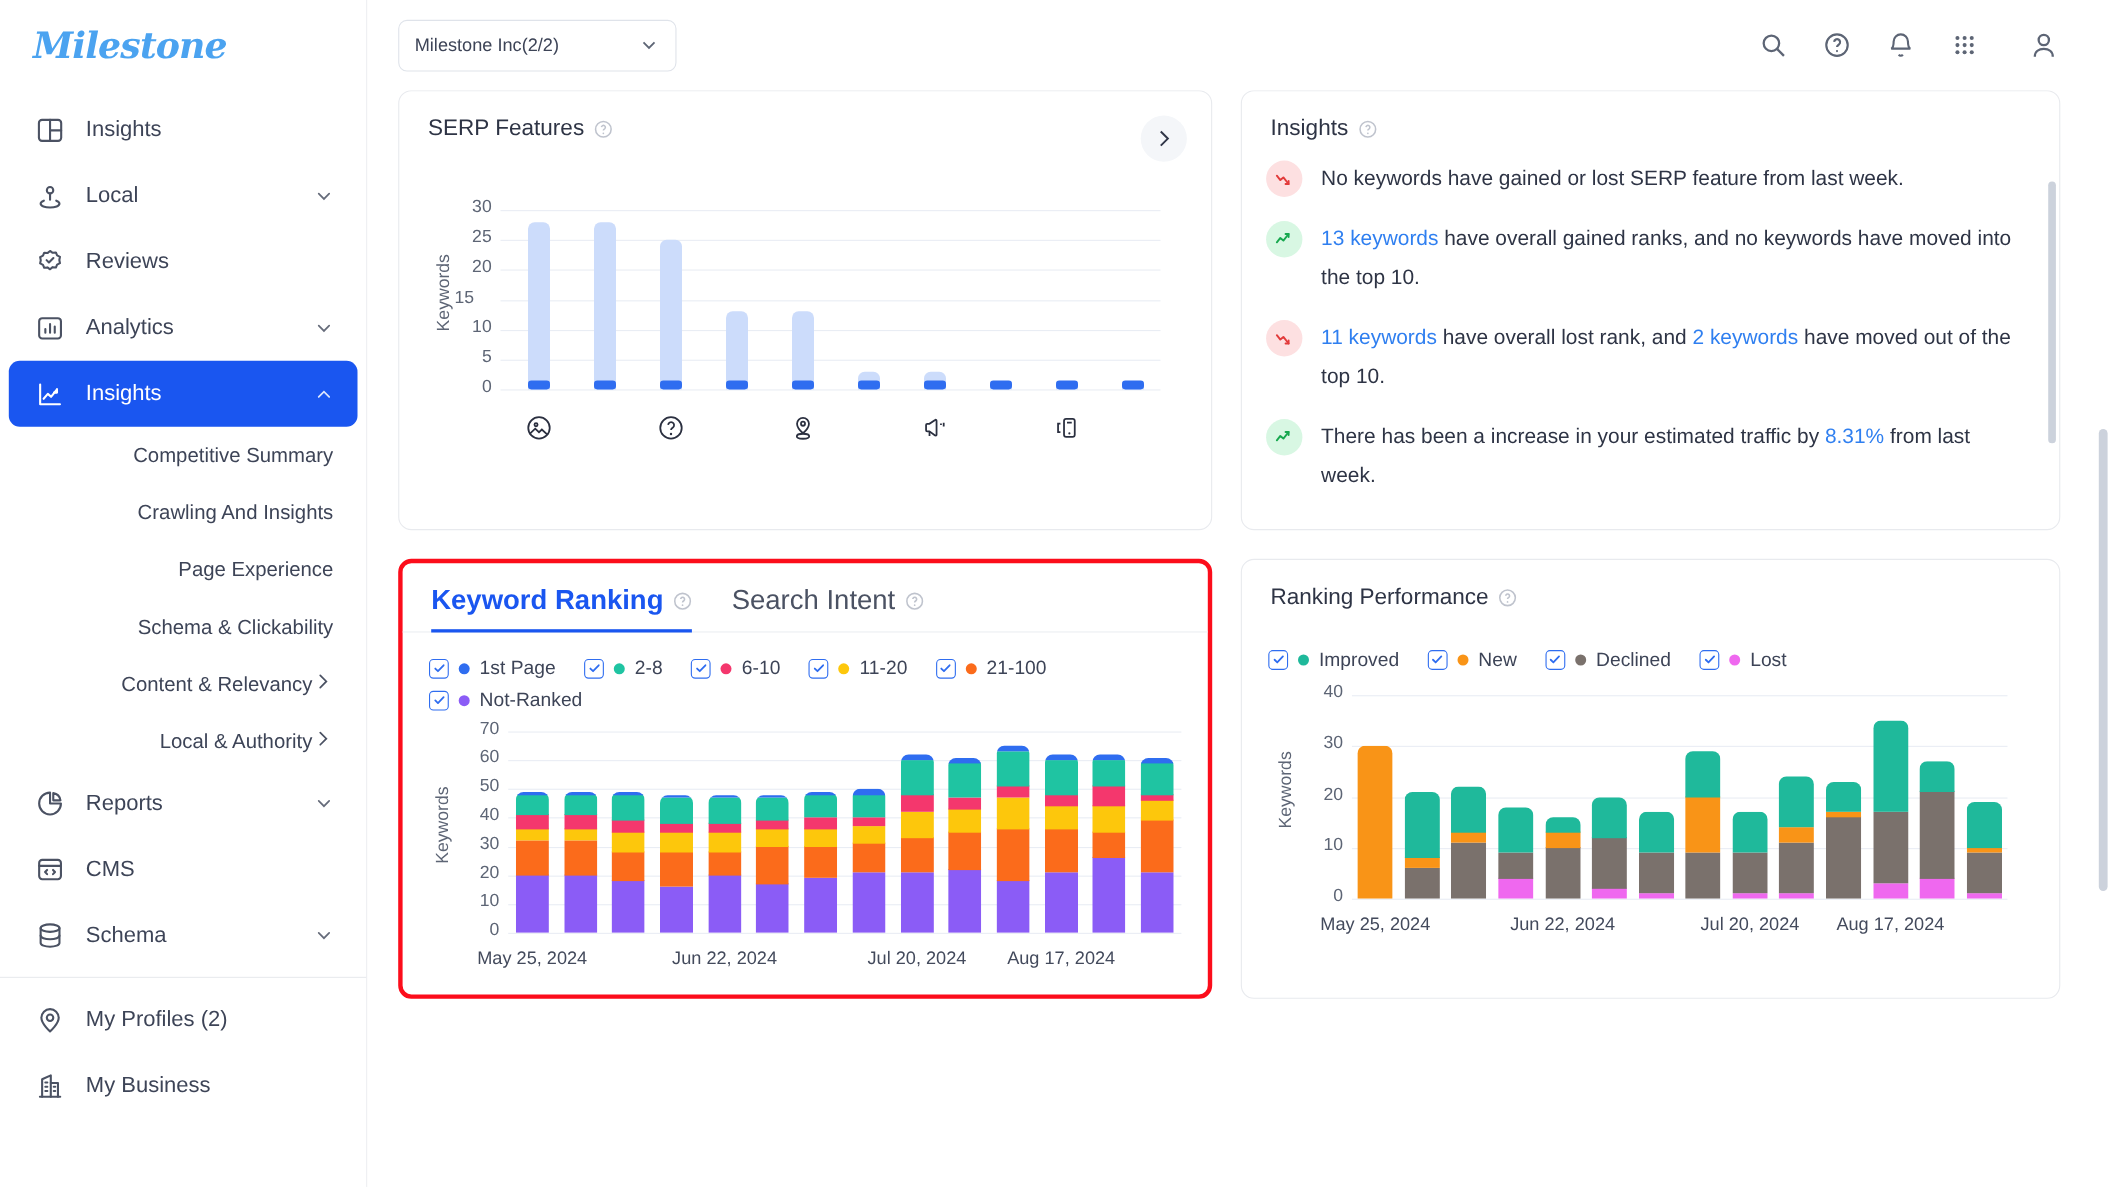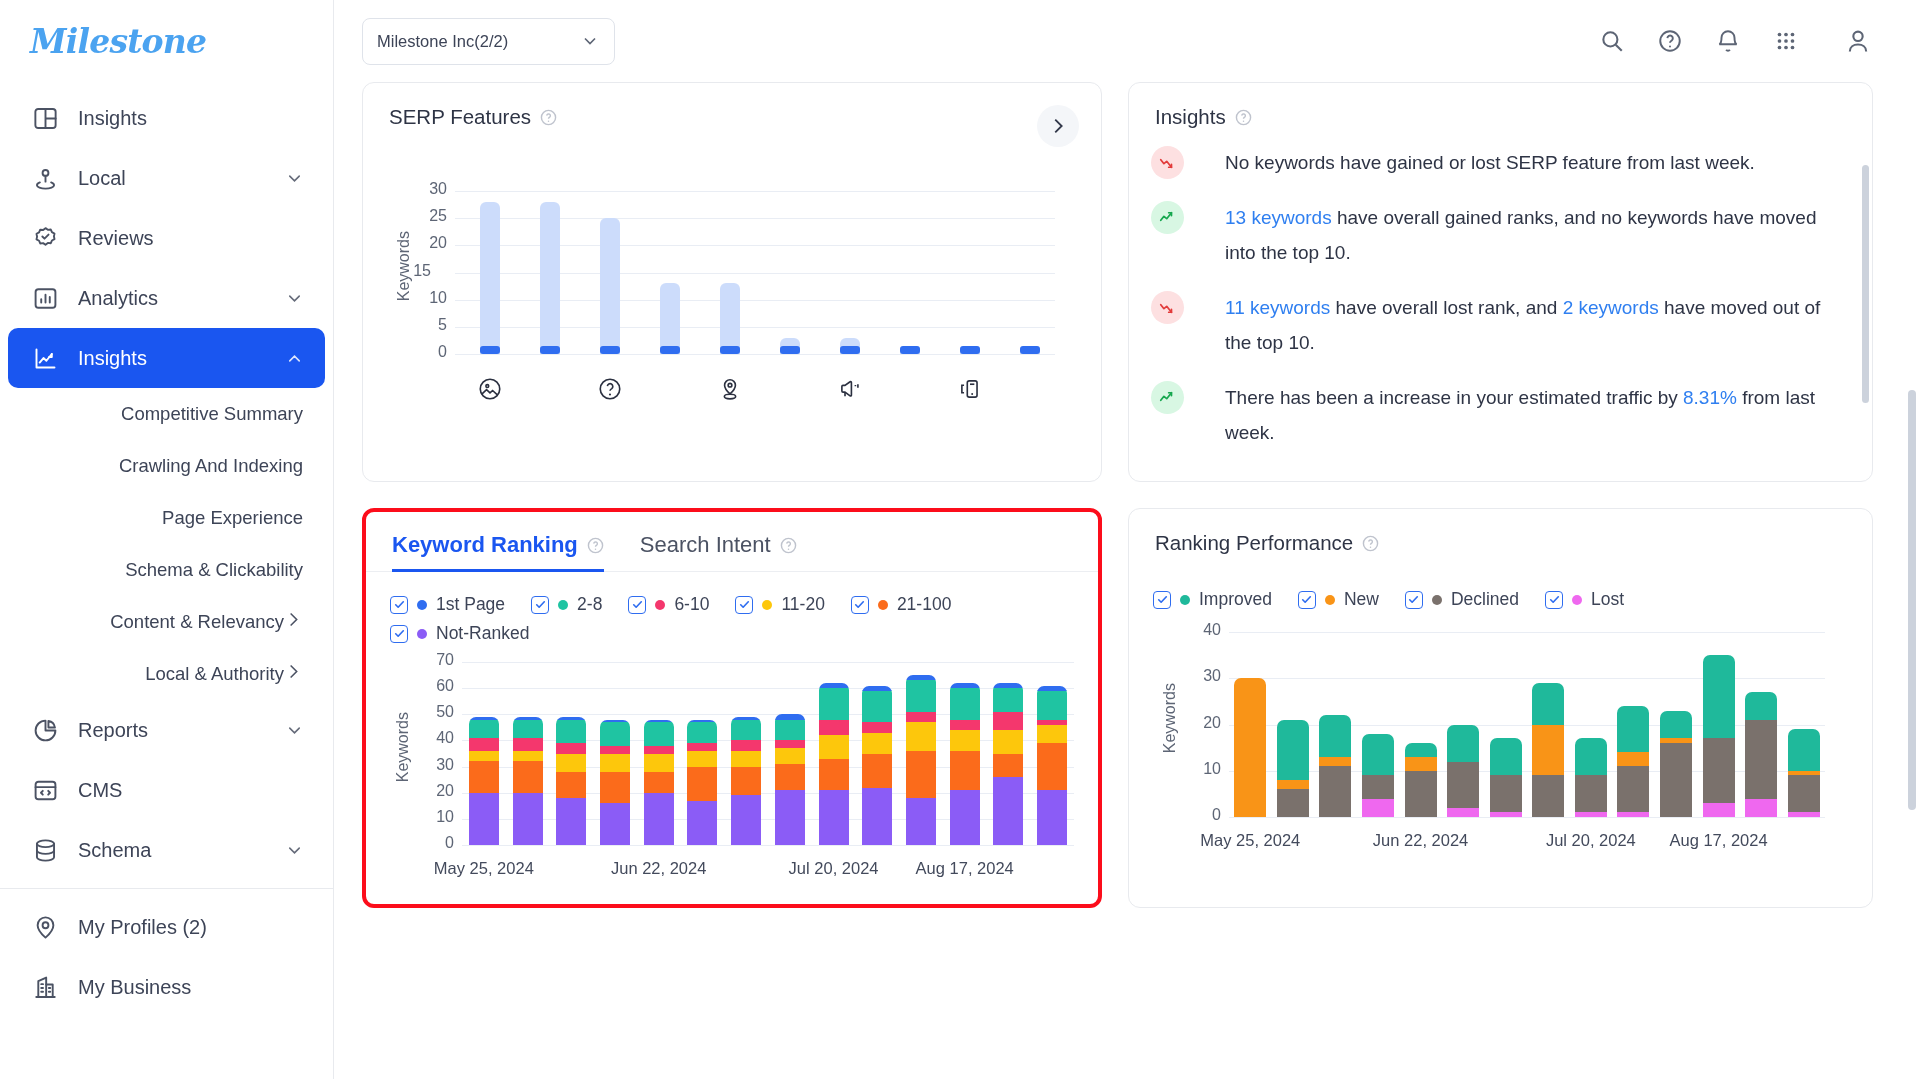--- a/index.html
+++ b/index.html
@@ -66,37 +66,37 @@
   
   #serp-card { width: 740px; height: 400px; }
   .arrow-btn { position: absolute; right: 22px; top: 22px;
                width: 42px; height: 42px; border-radius: 50%; background: #f4f6f9;
                display: flex; align-items: center; justify-content: center; cursor: pointer; }
 
   
   #insights-card { flex: 1; height: 400px; overflow: hidden; }
   .ins-list { padding: 16px 30px 10px 22px; height: 322px; overflow: hidden;
               position: relative; }
-  .ins-item { display: flex; align-items: flex-start; margin-bottom: 20px; gap: 24px; }
+  .ins-item { display: flex; align-items: flex-start; margin-bottom: 20px; }
   .ins-badge { width: 33px; height: 33px; border-radius: 50%; flex-shrink: 0;
                display: flex; align-items: center; justify-content: center; margin-top: 1px; }
   .ins-badge.up { background: #d8f7e3; }
   .ins-badge.down { background: #fde0e1; }
   .ins-text { margin-left: 17px; font-size: 19px; line-height: 35px;
               color: #2e3445; max-width: 650px; }
   .ins-text b { color: #2f7ff0; font-weight: 400; }
   .ins-scroll { position: absolute; right: 3px; top: 36px; width: 7px; height: 238px;
                 background: #ccd2dc; border-radius: 4px; cursor: pointer; }
 
   
   #kr-card { width: 740px; height: 400px; border: 4px solid #fc0d1b; }
   .tabs { display: flex; align-items: center; padding: 20px 26px 0 26px;
           border-bottom: 1px solid #eceef2; }
   .tab { display: flex; align-items: center; padding-bottom: 13px; margin-right: 36px;
-         font-size: 22px; color: #4b5263; cursor: pointer; position: relative; }
+         font-size: 25px; color: #4b5263; cursor: pointer; position: relative; }
   .tab.active { color: #1a56f0; font-weight: bold; }
   .tab.active::after { content:""; position: absolute; left: 0; right: 0; bottom: -1px;
                        height: 3px; background: #1a56f0; }
   .legend { display: flex; flex-wrap: wrap; padding: 22px 26px 0 24px; gap: 8px 26px; }
   .lg { display: flex; align-items: center; font-size: 17.5px; color: #3d4457; cursor: pointer; }
   .cbx { width: 18px; height: 18px; border: 1.8px solid #2f6df0; border-radius: 4px;
          margin-right: 9px; display: flex; align-items: center; justify-content: center; }
   .dot { width: 10px; height: 10px; border-radius: 50%; margin-right: 9px; }
 
   
@@ -181,21 +181,21 @@
         <span class="lbl">Insights</span>
         <span class="chev"><svg width="19" height="19" viewBox="0 0 24 24" fill="none" stroke="#4b5263" stroke-width="2" stroke-linecap="round">
             <path d="M6 15l6-6 6 6"></path>
           </svg></span>
       </div>
       <div class="sub-item">
         <span class="lbl">Competitive Summary</span>
         <span class="chev"></span>
       </div>
       <div class="sub-item">
-        <span class="lbl">Crawling And Indexing</span>
+        <span class="lbl">Crawling And Insights</span>
         <span class="chev"></span>
       </div>
       <div class="sub-item">
         <span class="lbl">Page Experience</span>
         <span class="chev"></span>
       </div>
       <div class="sub-item">
         <span class="lbl">Schema &amp; Clickability</span>
         <span class="chev"></span>
       </div>

